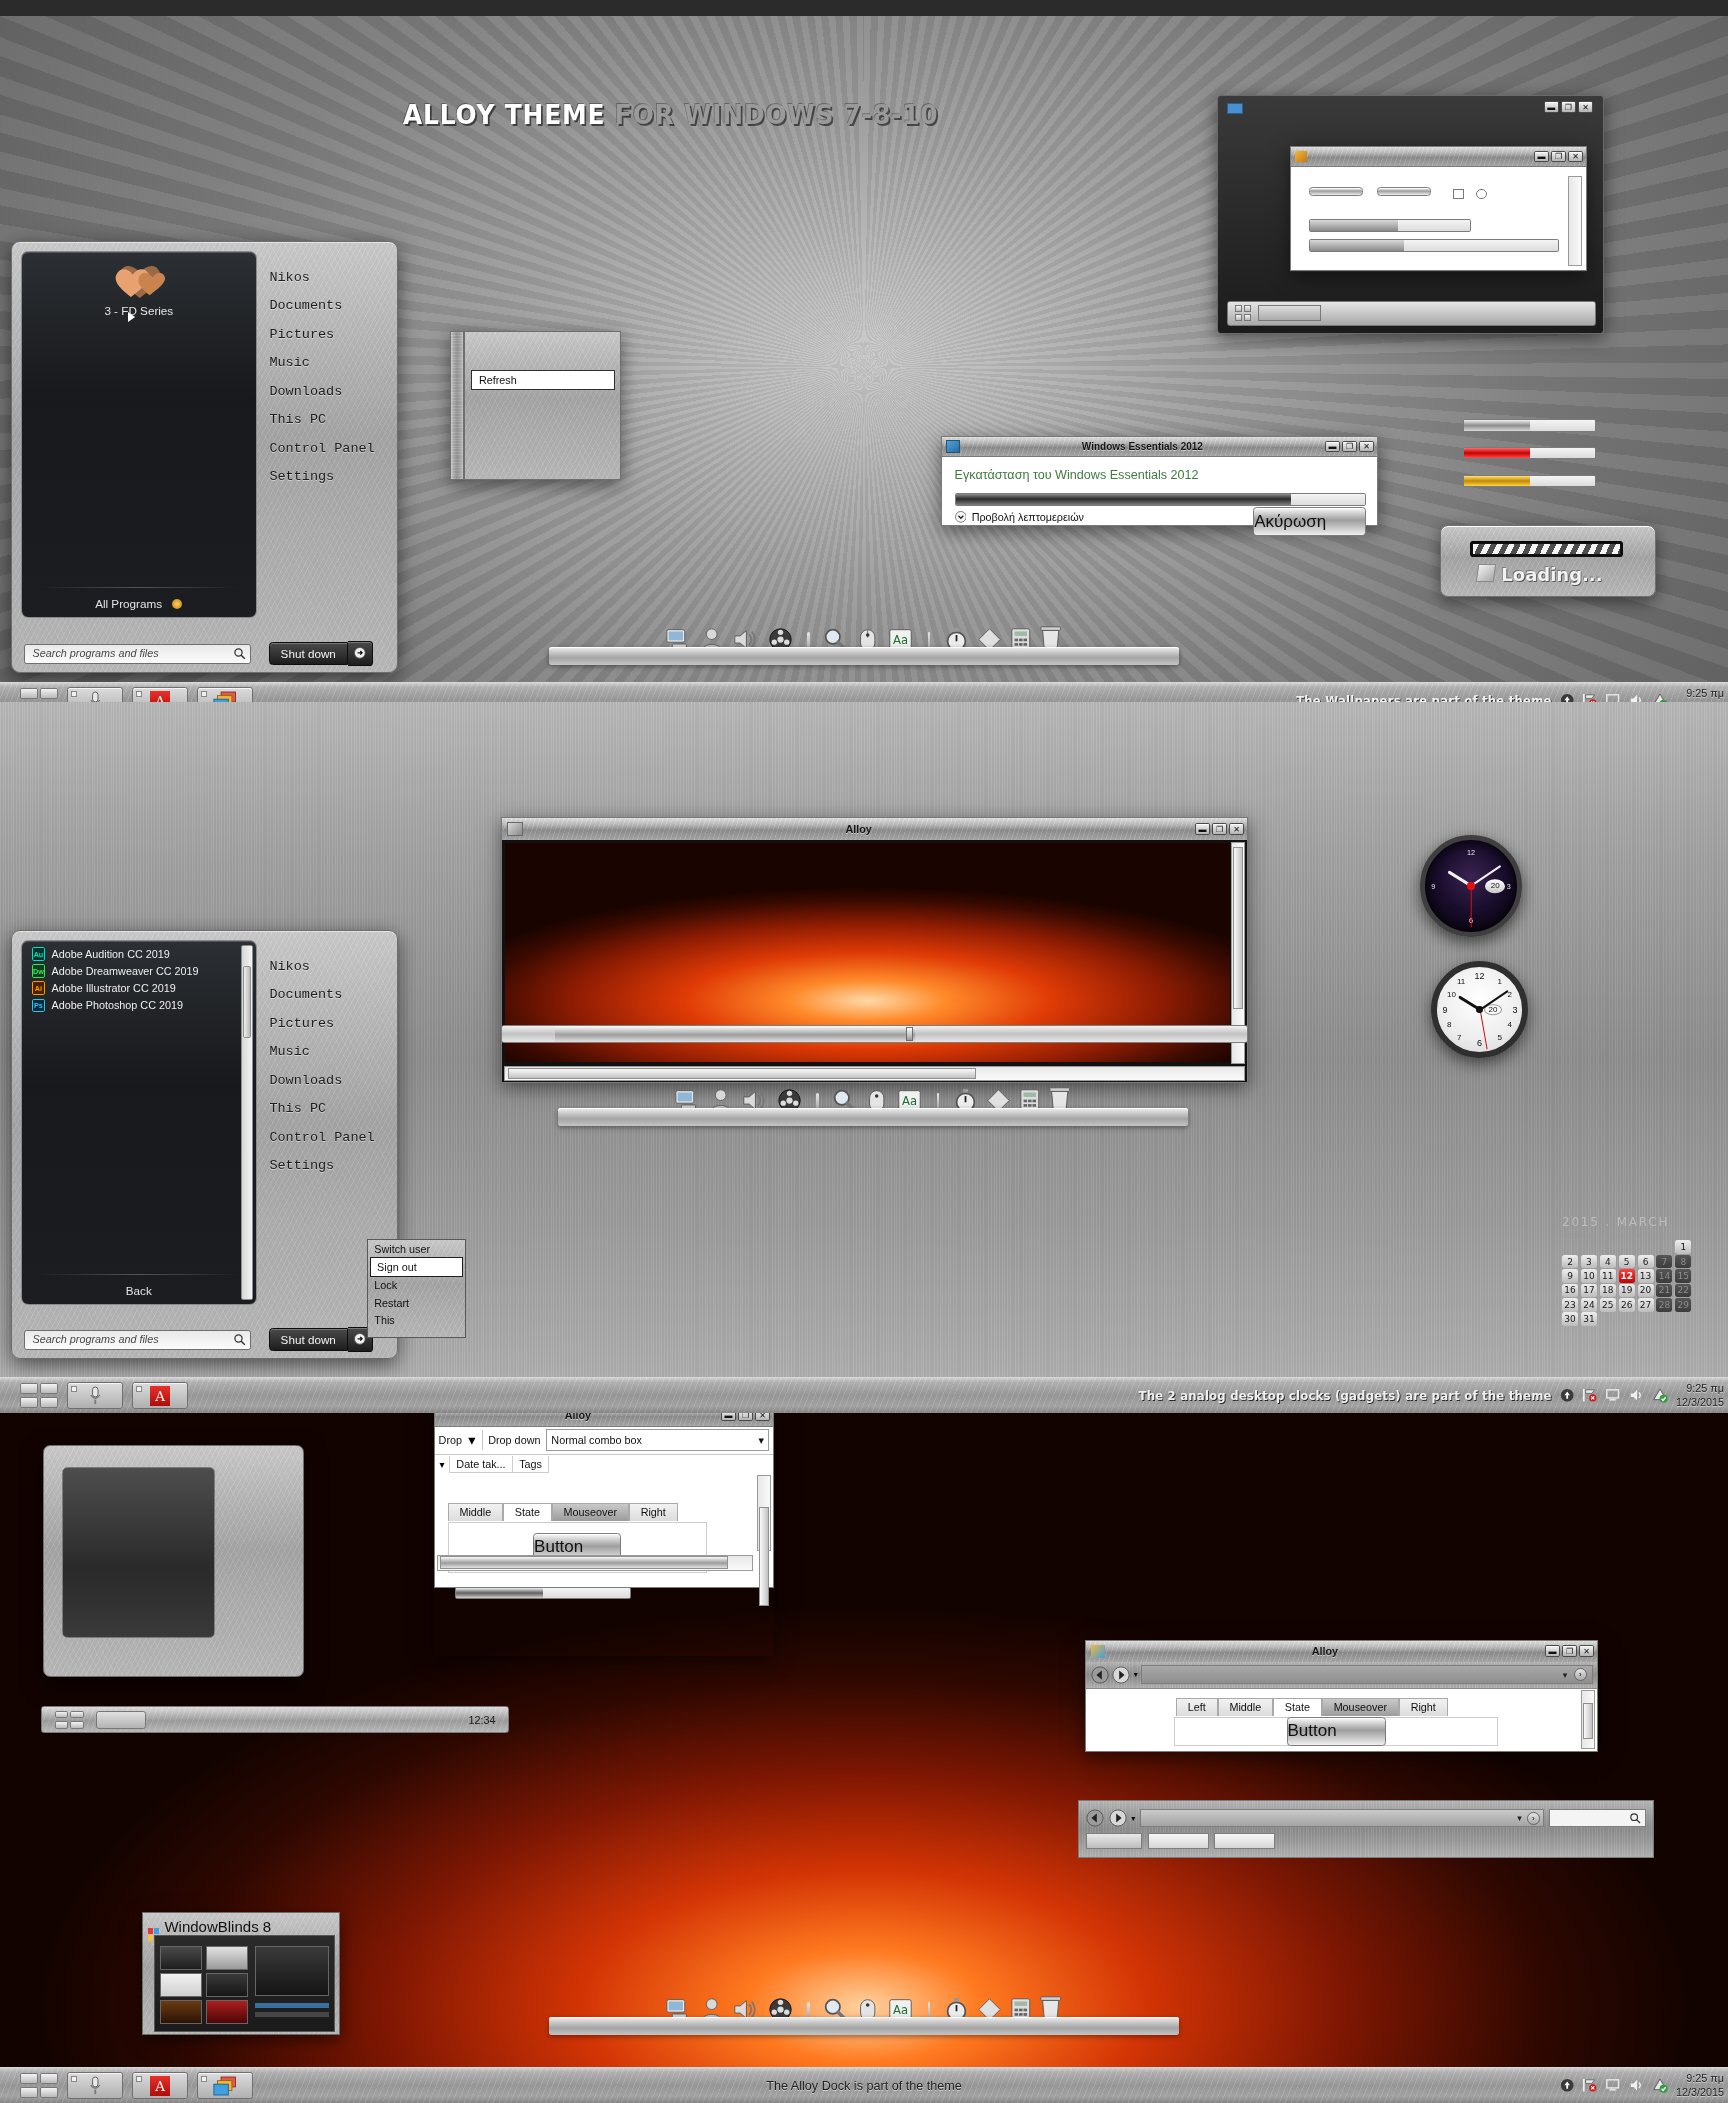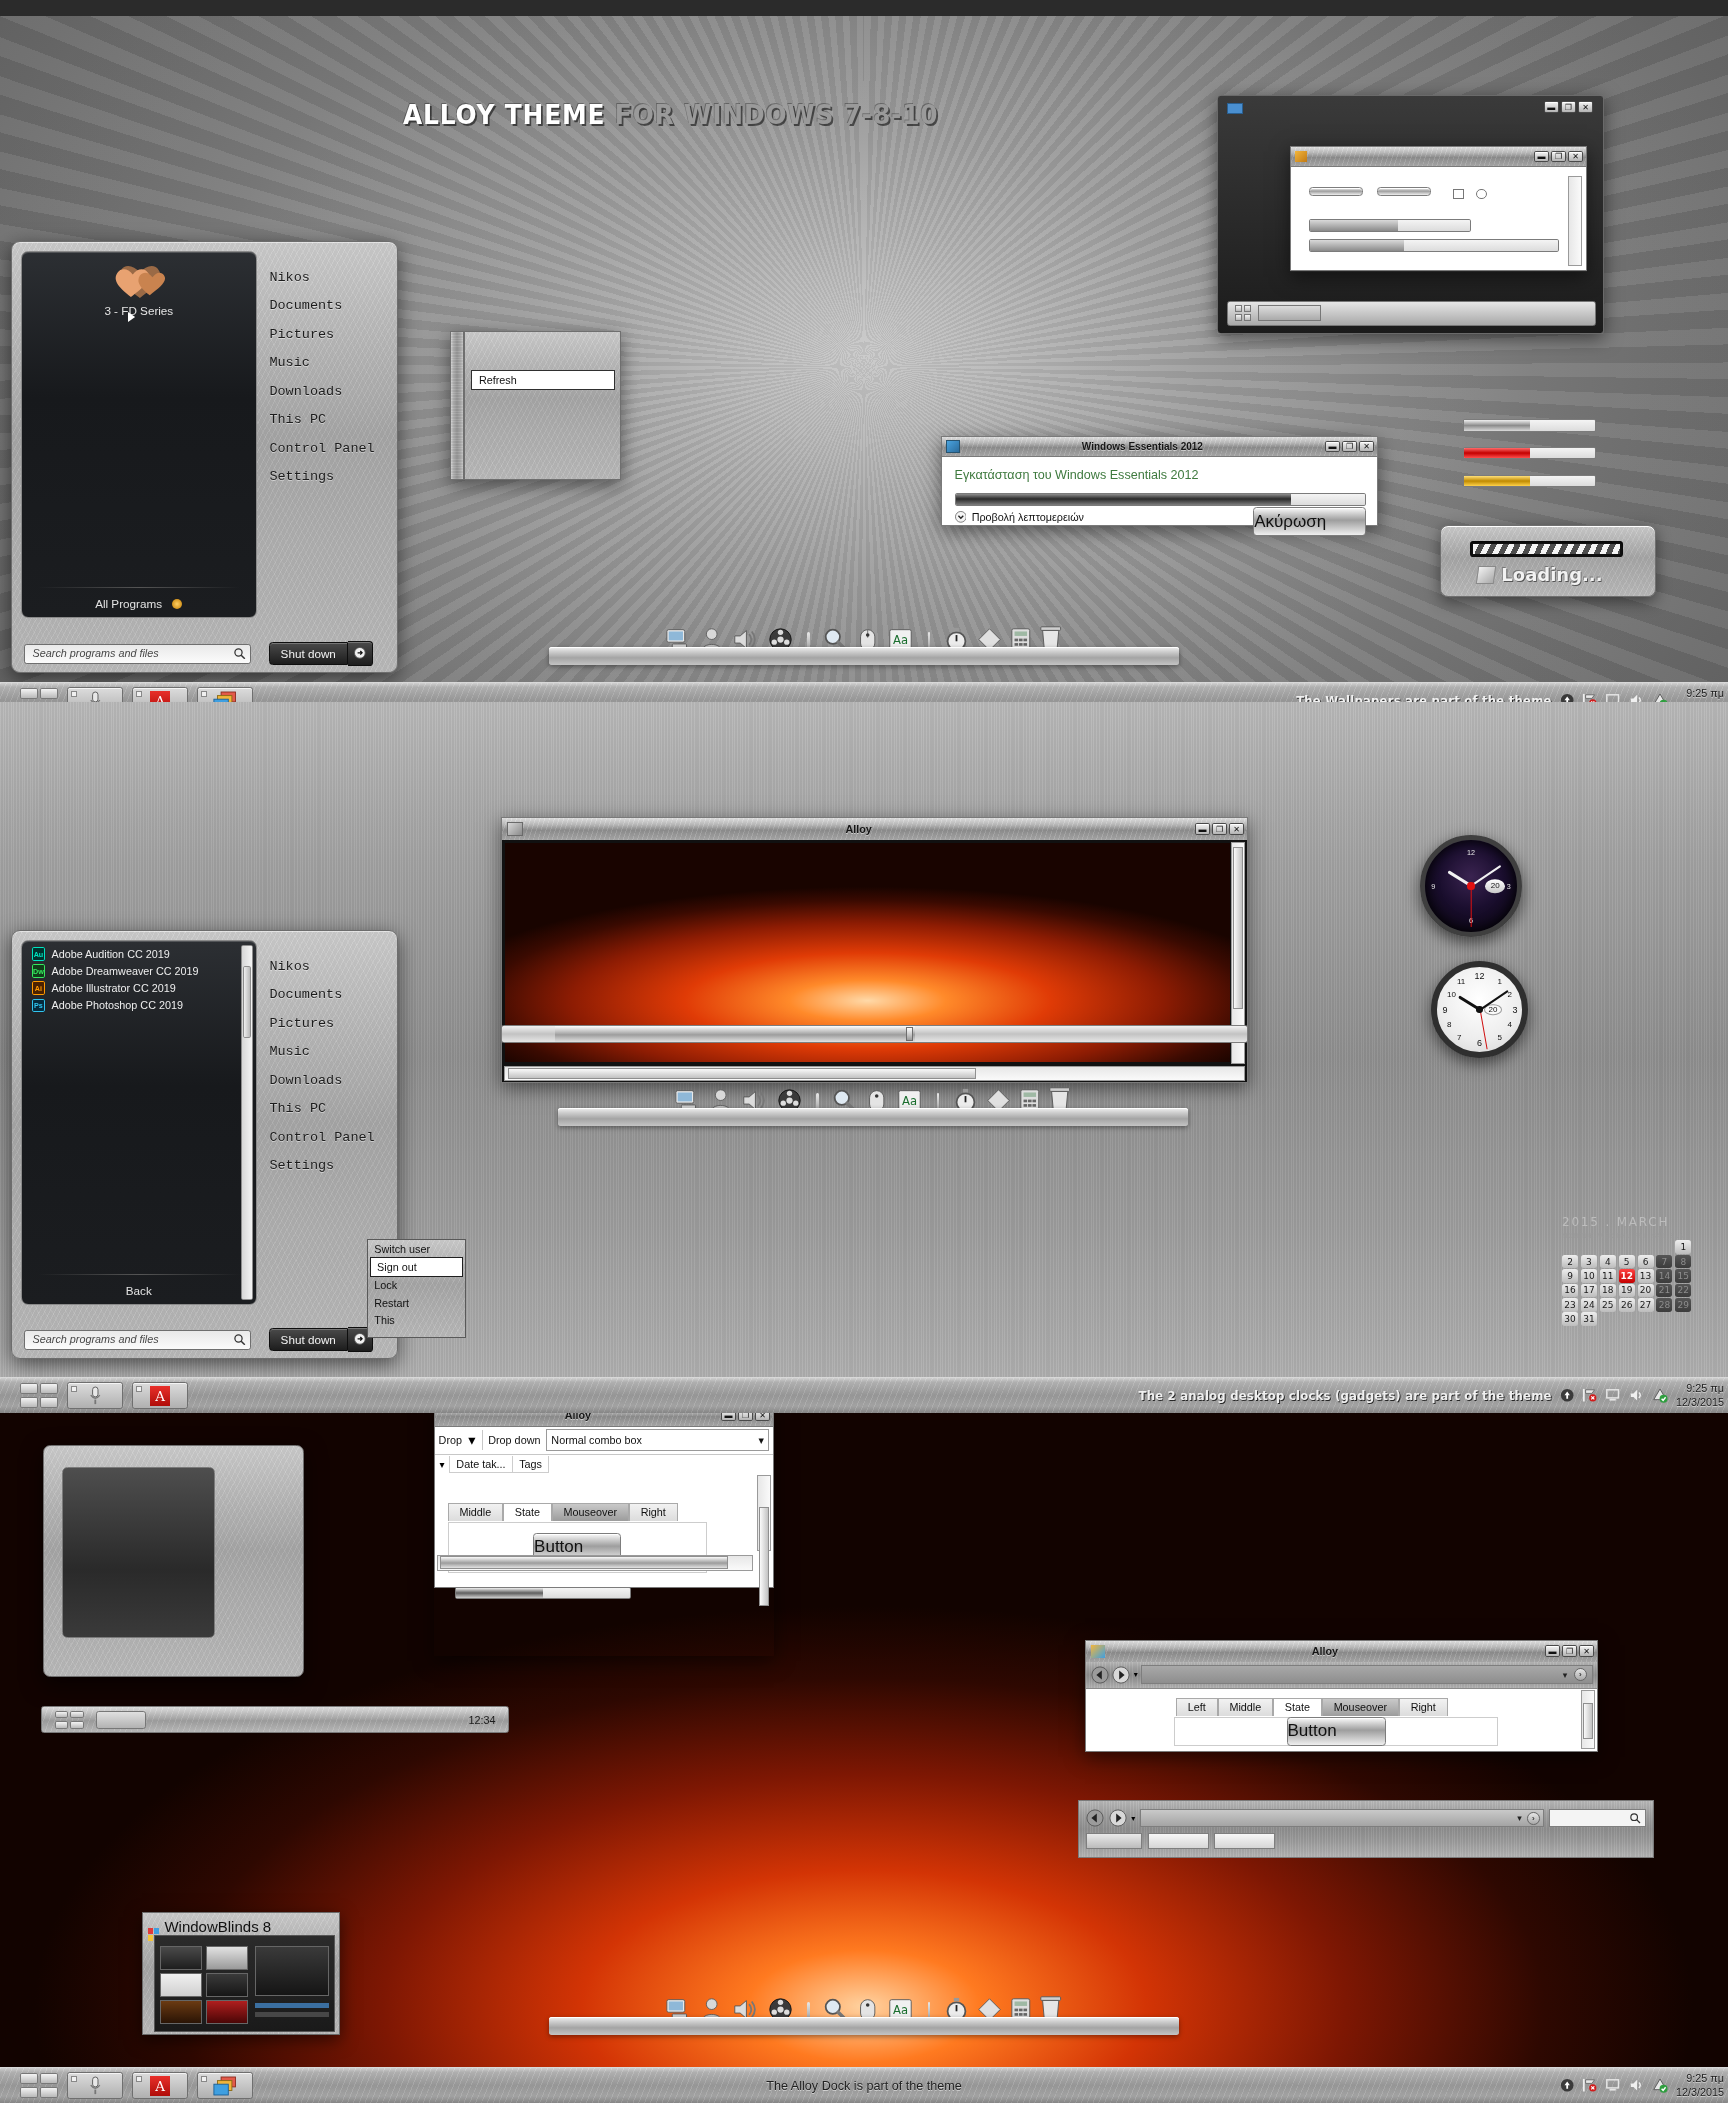--- a/index.html
+++ b/index.html
@@ -350,21 +350,21 @@
       </div>
     <div class="pbar" style="width:133px">
         <i style="width:50%;background:linear-gradient(180deg,#ffe07a,#c08a00 50%,#ffd24a)"></i>
       </div>
   </div>
 
   <div class="metal-scratch" style="position:absolute;left:1440px;top:509px;width:216px;height:72px;border-radius:8px;border:0.9px solid #6f6f6f;box-shadow:0 4.5px 14.4px rgba(0,0,0,.45), inset 0 0.9px 0 #fff">
     <div style="position:absolute;left:29px;top:15.3px;width:153px;height:15.3px;background:#111;border-radius:3.6px;padding:2.7px;box-shadow:inset 0 0.9px 2.7px #000">
       <div style="width:100%;height:100%;background:repeating-linear-gradient(115deg,#f5f5f5 0 5.4px,#4d4d4d 5.4px 10.8px)"></div>
     </div>
-    <div style="position:absolute;left:36px;top:38px;display:flex;align-items:center;gap:6.3px">
+    <div style="position:absolute;left:36px;top:38px;display:flex;gap:6.3px">
       <span style="display:inline-block;width:18px;height:18px;background:linear-gradient(135deg,#f2f2f2,#a9a9a9);border:0.9px solid #8a8a8a;transform:skewX(-8deg)"></span>
       <span style="font-family:'DejaVu Sans',sans-serif;font-size:18px;font-weight:bold;color:#f2f2f2;text-shadow:0.9px 0.9px 0 #555, -0.9px -0.9px 0 #777">Loading...</span>
     </div>
   </div>
 
   <div class="dock" style="left:549px; top:599px; width:630px; height:50px;">
     <div class="dock-icons">
       <svg width="27" height="25" viewBox="0 0 30 28">
           <rect x="2" y="3" width="20" height="14" rx="2" fill="#e9e9e9" stroke="#555"></rect>
           <rect x="4" y="5" width="16" height="10" fill="#8fb8d8"></rect>

